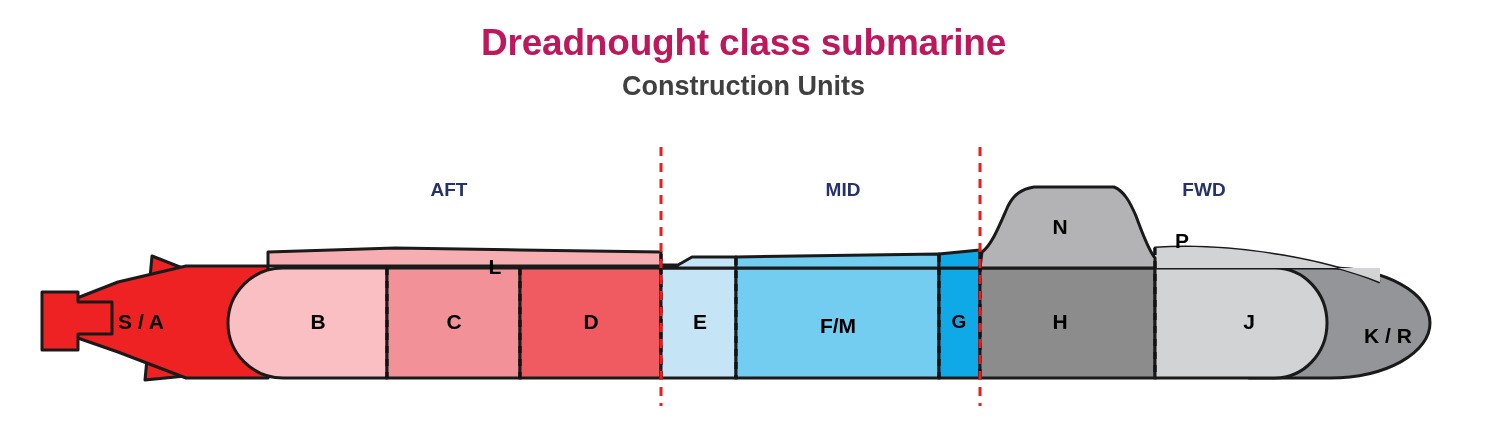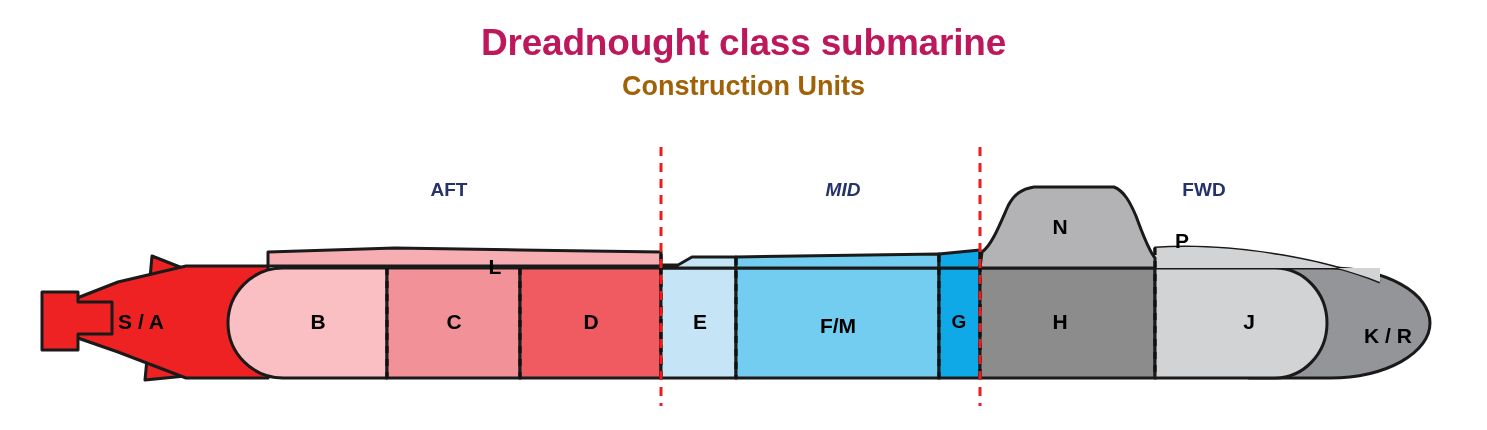--- a/index.html
+++ b/index.html
@@ -29,21 +29,21 @@
     font-size: 37px;
     font-weight: bold;
     color: #be185d;
     letter-spacing: -0.2px;
     margin-top: 24px;
     line-height: 1.05;
   }
   #sub-title {
     font-size: 27px;
     font-weight: bold;
-    color: #a16207;
+    color: #404040;
     margin-top: 9px;
     line-height: 1.05;
   }
   #diagram {
     position: absolute;
     left: 0;
     top: 0;
   }
   .zone-label {
     position: absolute;
@@ -137,21 +137,21 @@
     </g>
 
     <g stroke="#ee1d1d" stroke-width="3" stroke-dasharray="9 7">
       <line x1="661" y1="147" x2="661" y2="406"></line>
       <line x1="980" y1="147" x2="980" y2="406"></line>
     </g>
 
   </svg>
 
   <div class="zone-label" style="left:449px; top:179px;">AFT</div>
-  <div class="zone-label" style="left:843px; top:179px;font-style:italic;">MID</div>
+  <div class="zone-label" style="left:843px; top:179px;">MID</div>
   <div class="zone-label" style="left:1204px; top:179px;">FWD</div>
 
   <div class="unit-label" style="left:141px;  top:322px;">S / A</div>
   <div class="unit-label" style="left:318px;  top:322px;">B</div>
   <div class="unit-label" style="left:454px;  top:322px;">C</div>
   <div class="unit-label" style="left:591px;  top:322px;">D</div>
   <div class="unit-label" style="left:700px;  top:322px;">E</div>
   <div class="unit-label" style="left:838px;  top:326px;">F/M</div>
   <div class="unit-label small" style="left:959px;  top:322px;">G</div>
   <div class="unit-label" style="left:1060px; top:322px;">H</div>

